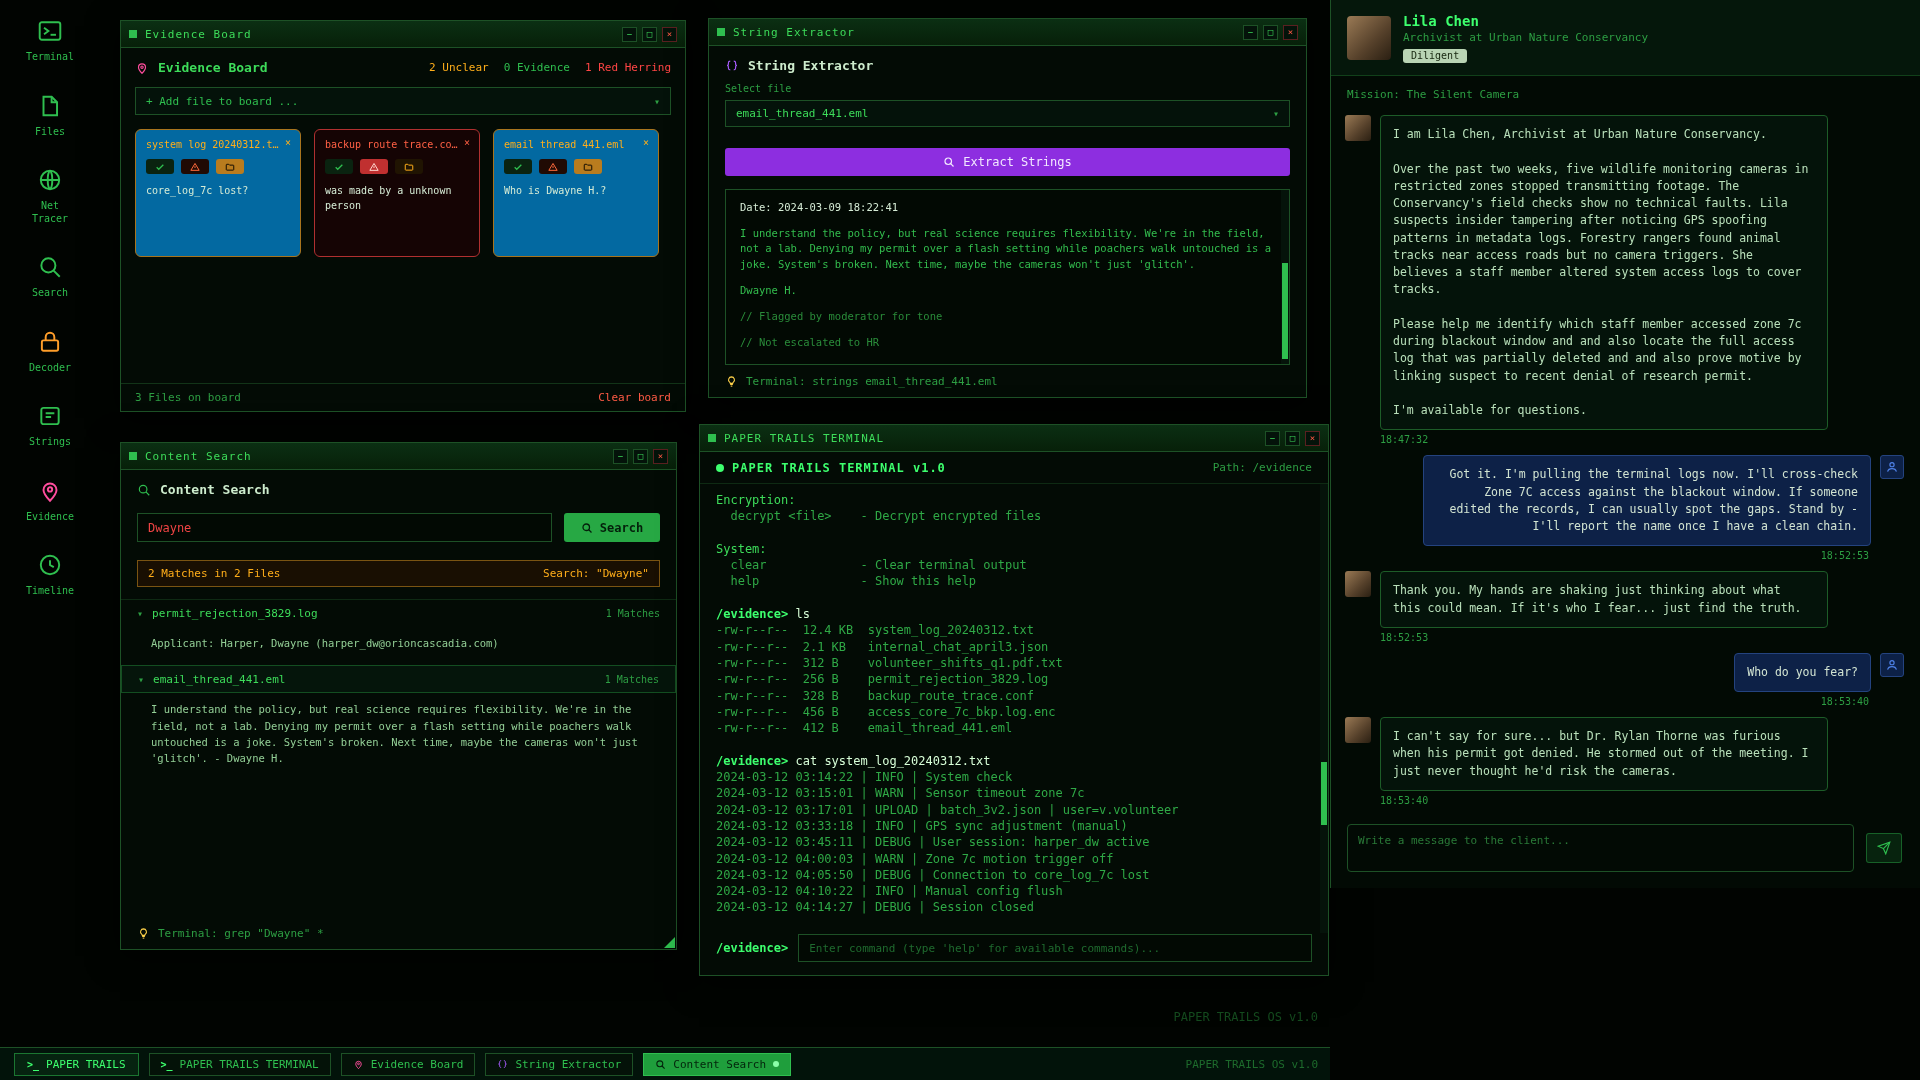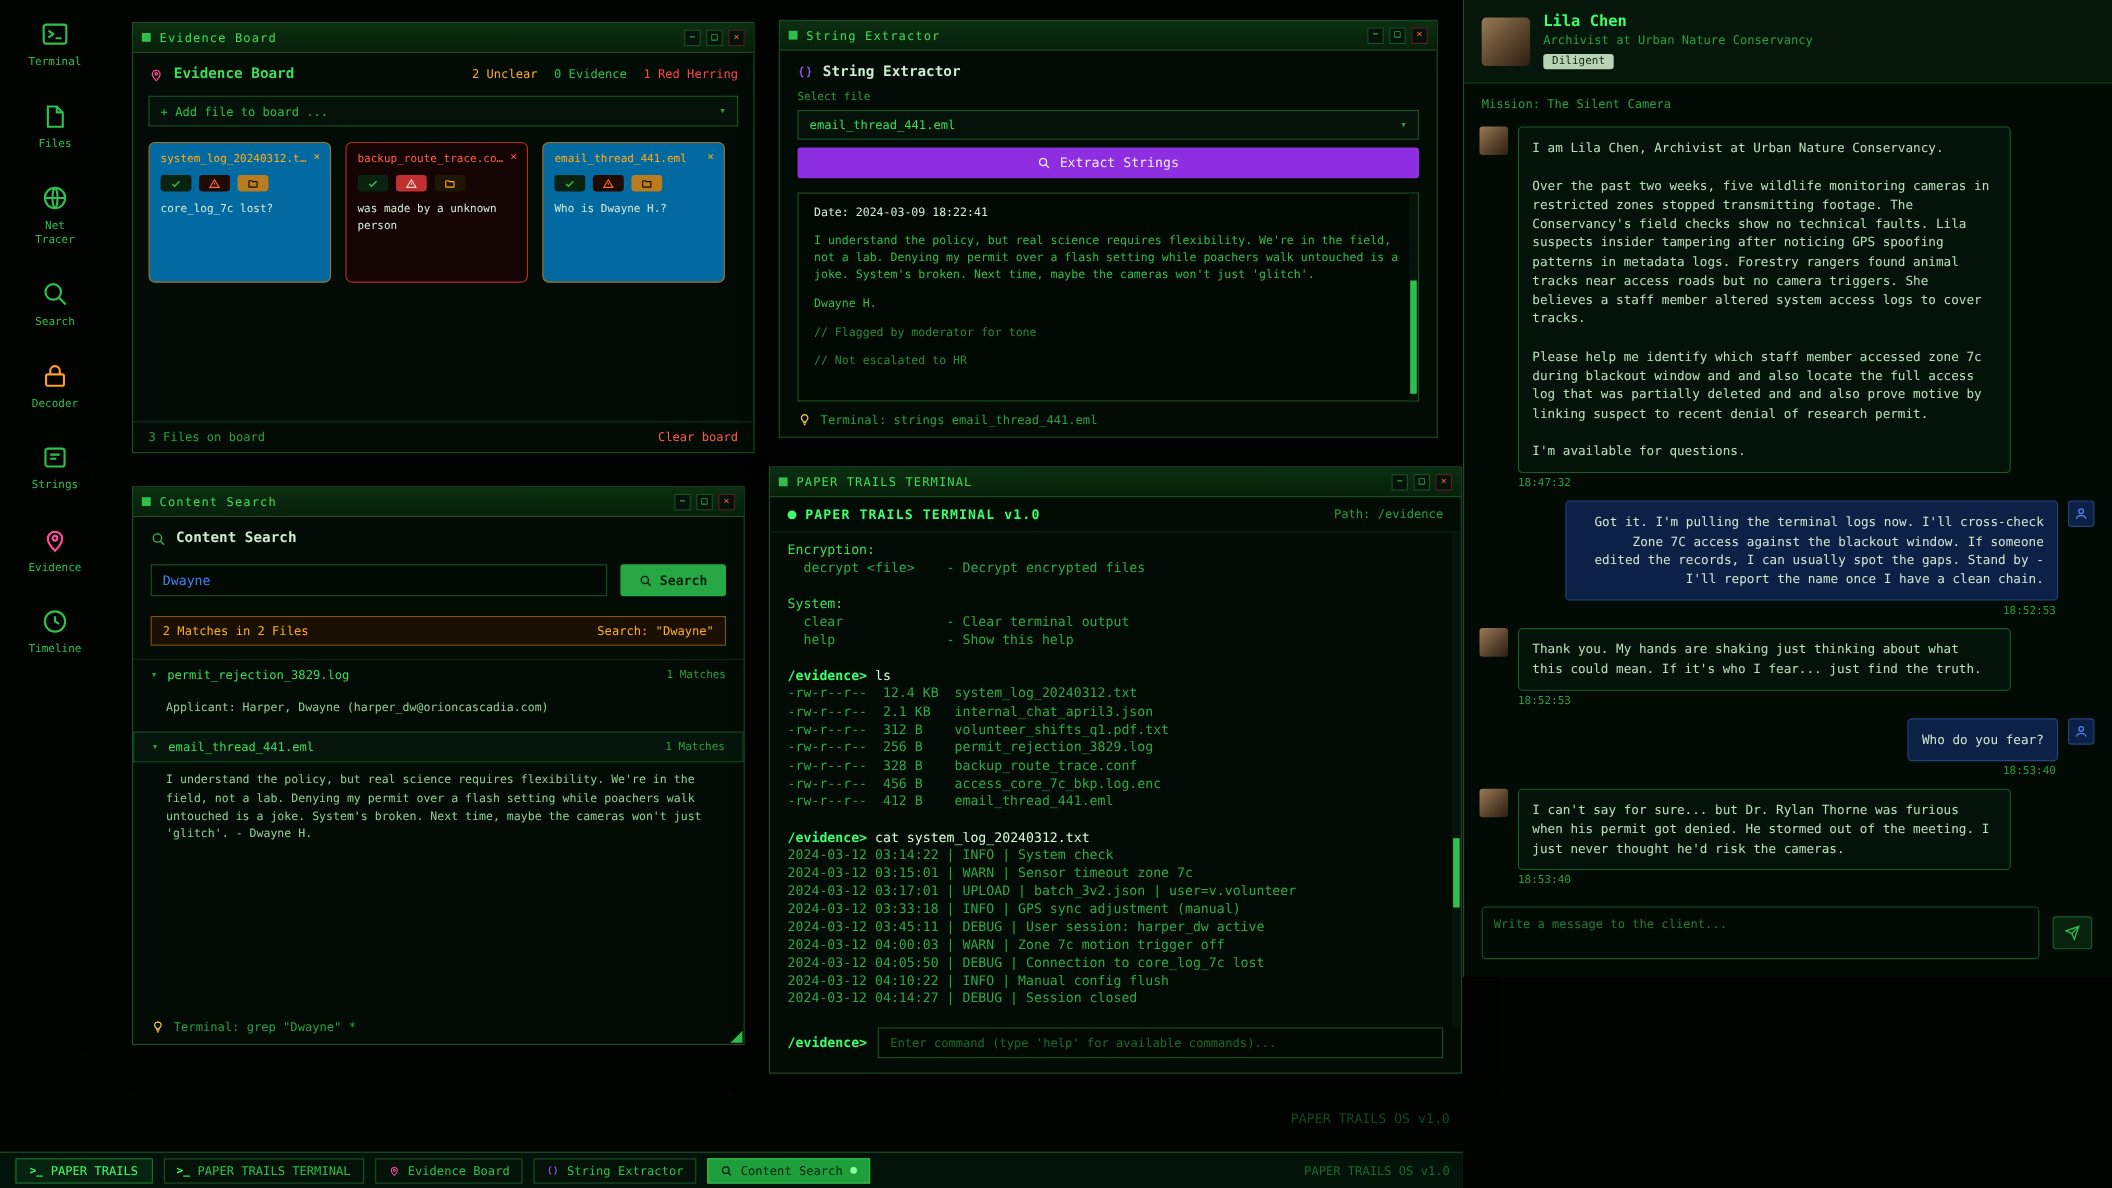--- a/index.html
+++ b/index.html
@@ -60,39 +60,39 @@
   .eb-clear { color:#ff5a45; font-size:11px; }
 
   
   #win-strings { left:708px; top:18px; width:599px; height:380px; }
   .se-header { display:flex; align-items:center; gap:9px; padding:12px 16px 4px; }
   .se-header svg { width:14px; height:14px; color:#a85cff; }
   .se-title { font-size:13px; font-weight:bold; color:#cdeccd; }
   .se-label { padding:6px 16px 0; font-size:10px; color:#2d9e43; }
   .se-select { margin:6px 16px 0; height:27px; border:1px solid #1d5126; background:#04120a; display:flex; align-items:center; justify-content:space-between; padding:0 10px; font-size:11px; color:#3ddc5a; cursor:pointer; }
   .chev { color:#2d9e43; font-size:10px; }
-  .se-btn { margin:7px 16px 0; height:28px; flex:0 0 28px; background:#8d2ee0; border-radius:3px; color:#f2e8ff; font-size:12px; display:flex; align-items:center; justify-content:center; gap:8px; }
+  .se-btn { margin:21px 16px 0; height:28px; flex:0 0 28px; background:#8d2ee0; border-radius:3px; color:#f2e8ff; font-size:12px; display:flex; align-items:center; justify-content:center; gap:8px; }
   .se-btn svg { width:12px; height:12px; }
   .se-output { margin:13px 16px 0; border:1px solid #1d5126; background:#020903; flex:1; padding:10px 14px; position:relative; overflow:hidden; font-size:10.5px; }
   .se-line { margin-bottom:11px; line-height:1.45; }
   .se-bright  { color:#d6ecd6; }
   .se-body    { color:#33bd4e; }
   .se-comment { color:#2a8c3a; }
   .se-scroll { position:absolute; right:0; top:0; bottom:0; width:8px; background:#05130a; }
   .se-thumb { position:absolute; right:1px; width:6px; top:42%; height:55%; background:#2fbf4f; }
   .hint-row { height:32px; flex:0 0 32px; display:flex; align-items:center; gap:8px; padding:0 16px; font-size:11px; color:#2d9e43; }
   .hint-row svg { width:13px; height:13px; color:#ffd24a; }
 
   
   #win-search { left:120px; top:442px; width:557px; height:508px; }
   .cs-header { display:flex; align-items:center; gap:9px; padding:12px 16px 4px; }
   .cs-header svg { width:14px; height:14px; color:#2fbf4f; }
   .cs-title { font-size:13px; font-weight:bold; color:#cdeccd; }
   .cs-row { margin:12px 16px 0; display:flex; gap:12px; }
-  .cs-input { flex:1; height:29px; background:#020903; border:1px solid #1d5126; color:#3b82f6; font-size:12px; padding:0 10px; }
+  .cs-input { flex:1; height:29px; background:#020903; border:1px solid #1d5126; color:#ef4444; font-size:12px; padding:0 10px; }
   .cs-input::placeholder { color:#1f6b2f; }
   .cs-btn { width:96px; height:29px; background:#27a844; border-radius:3px; color:#04200b; font-size:12px; font-weight:bold; display:flex; align-items:center; justify-content:center; gap:7px; }
   .cs-btn svg { width:12px; height:12px; }
   .cs-summary { margin:18px 16px 0; height:27px; border:1px solid #7a5412; background:#190f02; display:flex; align-items:center; justify-content:space-between; padding:0 10px; font-size:11px; color:#ffae1a; }
   .cs-results { margin-top:12px; }
   .cs-res-head { height:28px; display:flex; align-items:center; gap:9px; padding:0 16px; font-size:11px; color:#3ddc5a; cursor:pointer; border-top:1px solid #0e2a13; }
   .cs-res-head.selected { border:1px solid #2fbf4f55; background:#05150b; }
   .cs-count { margin-left:auto; font-size:10px; color:#2d9e43; }
   .cs-snippet { padding:8px 18px 14px 30px; font-size:10.5px; line-height:1.55; color:#93cf96; }
   .cs-hint { margin-top:auto; }

